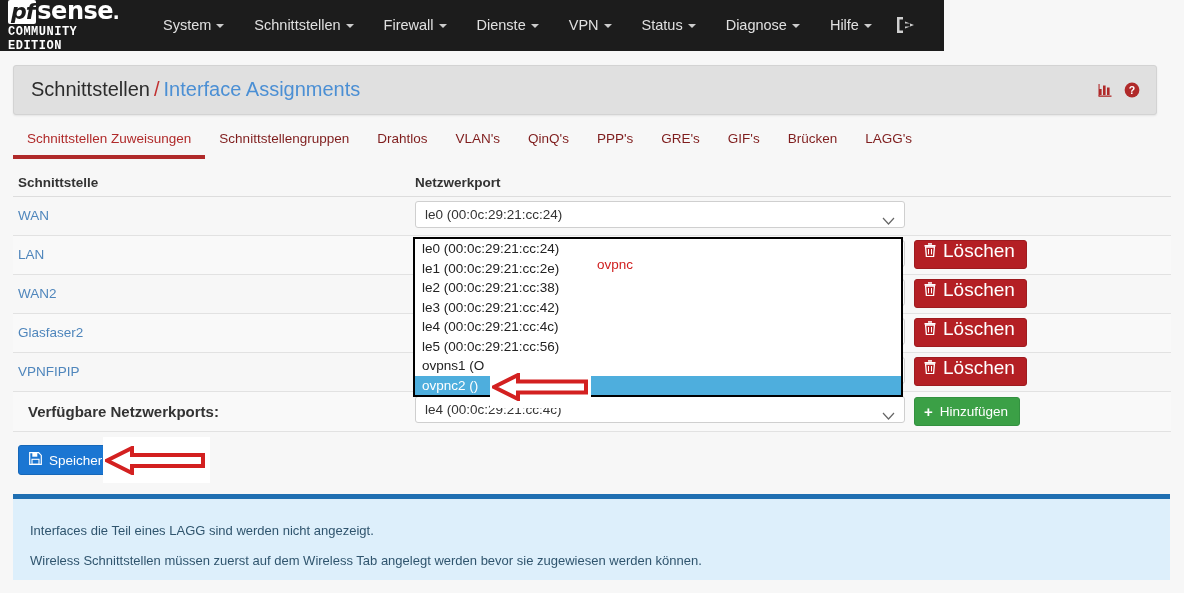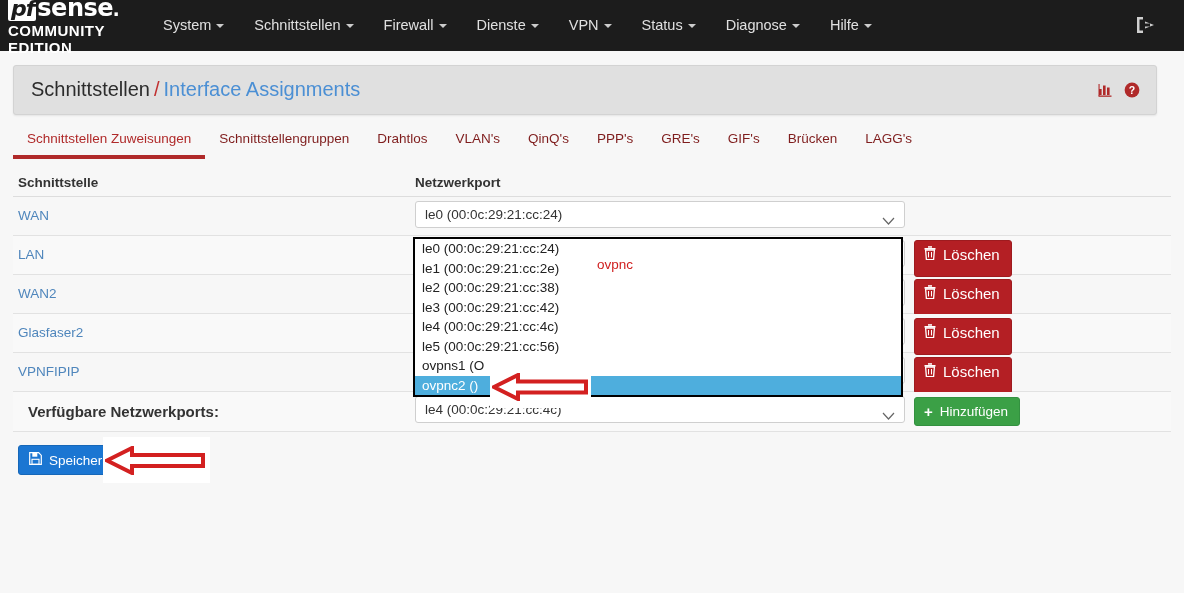--- a/index.html
+++ b/index.html
@@ -13,21 +13,21 @@
   }
   #app {
     position: relative;
     width: 1184px; height: 593px;
     background: #f7f7f7;
   }
 
   
   .navbar {
     position: absolute; top: 0; left: 0;
-    width: 1184px; height: 51px;
+    width: 944px; height: 51px;
     background: #1c1c1c;
     display: flex; align-items: center;
   }
   .brand {
     width: 124px; margin-left: 8px;
     display: flex; flex-direction: column; justify-content: center;
     height: 51px;
   }
   .brand-logo {
     display: flex; align-items: baseline;
@@ -51,25 +51,25 @@
     font-weight: bold;
     font-size: 24px;
     line-height: 24px;
     letter-spacing: -0.5px;
     margin-left: 1px;
     font-family: "DejaVu Sans", sans-serif;
   }
   .brand-dot { color: #ffffff; font-size: 23px; font-weight: bold; }
   .brand-sub {
     color: #ffffff;
-    font-size: 15px;
+    font-size: 12px;
     font-weight: bold;
     letter-spacing: 0.5px;
     margin-top: 1px;
-    font-family: Liberation Sans, sans-serif;
+    font-family: Liberation Mono, monospace;
   }
   .nav-items { display: flex; align-items: center; height: 51px; margin-left: 16px; }
   .nav-item {
     color: #e0e0e0;
     font-size: 14.5px;
     padding: 0 15px;
     height: 51px;
     line-height: 51px;
     cursor: pointer;
     white-space: nowrap;
@@ -165,26 +165,26 @@
     padding-left: 9px;
     line-height: 25px;
     cursor: pointer;
   }
   .sel .chev {
     position: absolute; right: 9px; top: 7px;
   }
 
   .btn-del {
     position: absolute; left: 901px; top: 4px;
-    height: 37px;
+    height: 29px;
     background: #b41f24;
     color: #ffffff;
     border: 1px solid #9e1b1f;
     border-radius: 3px;
-    font-size: 15px;
+    font-size: 19px;
     padding: 0 11px 8px 9px;
     display: flex; align-items: center; gap: 7px;
     cursor: pointer;
   }
 
   
   .avail-row {
     position: relative; height: 40px; margin: 0 13px;
     border-bottom: 1px solid #e2e2e2;
     background: #f9f9f9;
@@ -477,20 +477,24 @@
             <path d="M0.7 0.7 L9.6 0.7 L12.3 3.4 L12.3 12.3 L0.7 12.3 Z" fill="none" stroke="#ffffff" stroke-width="1.2"></path>
             <rect x="3.3" y="0.7" width="5" height="4" fill="#ffffff"></rect>
             <rect x="3" y="7.3" width="7" height="5" fill="none" stroke="#ffffff" stroke-width="1.1"></rect>
           </svg>
         </span>
         <span>Speichern</span>
       </div>
     </div>
   </div>
 
+  <div class="info">
+    <div class="info-line info-line-1">Interfaces die Teil eines LAGG sind werden nicht angezeigt.</div>
+    <div class="info-line info-line-2">Wireless Schnittstellen müssen zuerst auf dem Wireless Tab angelegt werden bevor sie zugewiesen werden können.</div>
+  </div>
 
   <div class="dd">
     <div class="dd-opt">le0 (00:0c:29:21:cc:24)</div>
     <div class="dd-opt">le1 (00:0c:29:21:cc:2e)</div>
     <div class="dd-opt">le2 (00:0c:29:21:cc:38)</div>
     <div class="dd-opt">le3 (00:0c:29:21:cc:42)</div>
     <div class="dd-opt">le4 (00:0c:29:21:cc:4c)</div>
     <div class="dd-opt">le5 (00:0c:29:21:cc:56)</div>
     <div class="dd-opt">ovpns1 (O</div>
     <div class="dd-opt selected">

